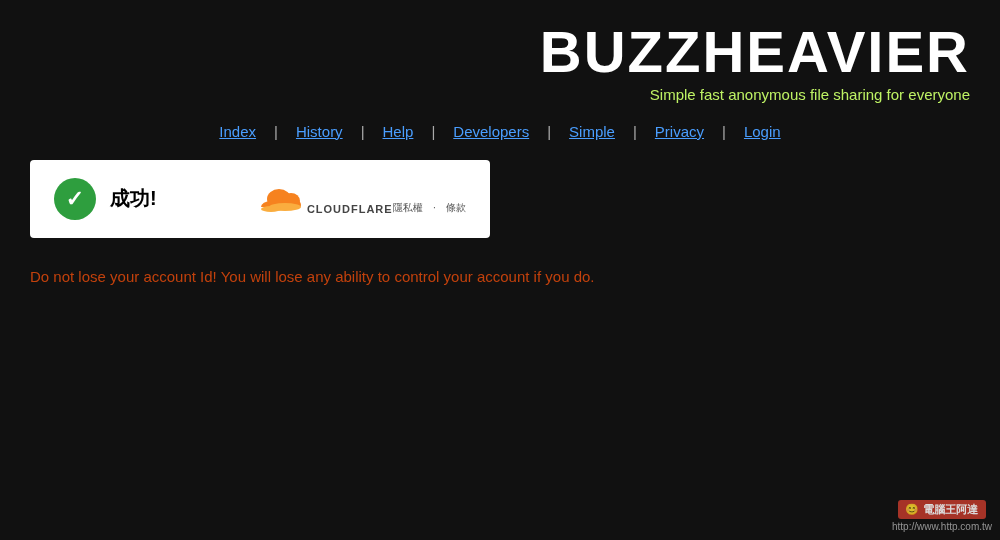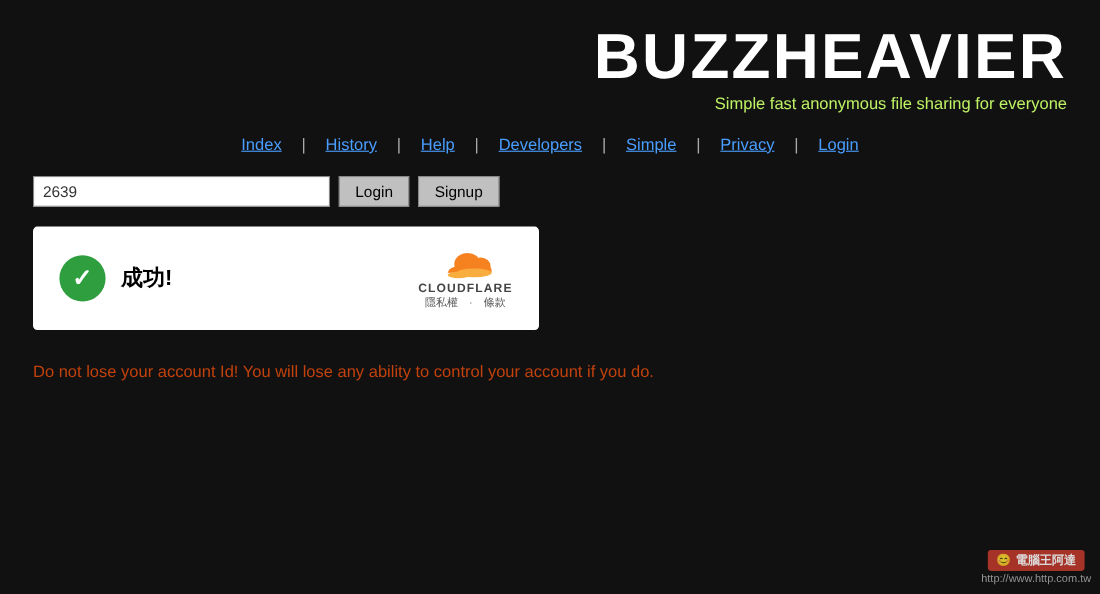--- a/index.html
+++ b/index.html
@@ -133,22 +133,22 @@
 
     .success-text {
       font-size: 20px;
       font-weight: bold;
       color: #000;
     }
 
     
     .cloudflare-badge {
       display: flex;
-      flex-direction: column;
-      align-items: center;
+      flex-direction: row;
+      align-items: flex-end;
     }
 
     .cf-label {
       font-size: 11px;
       font-weight: bold;
       letter-spacing: 1px;
       color: #444;
     }
 
     .cf-links {
@@ -212,25 +212,20 @@
     <span class="sep">|</span>
     <a>Developers</a>
     <span class="sep">|</span>
     <a>Simple</a>
     <span class="sep">|</span>
     <a>Privacy</a>
     <span class="sep">|</span>
     <a>Login</a>
   </div>
 
-  <div class="login-row">
-    <input type="text" class="account-input" value="2639" style="">
-    <button class="btn">Login</button>
-    <button class="btn">Signup</button>
-  </div>
 
   <div class="success-box">
     <div class="success-left">
       <div class="check-circle">
         <span class="check-mark">✓</span>
       </div>
       <span class="success-text">成功!</span>
     </div>
     <div class="cloudflare-badge">
 

